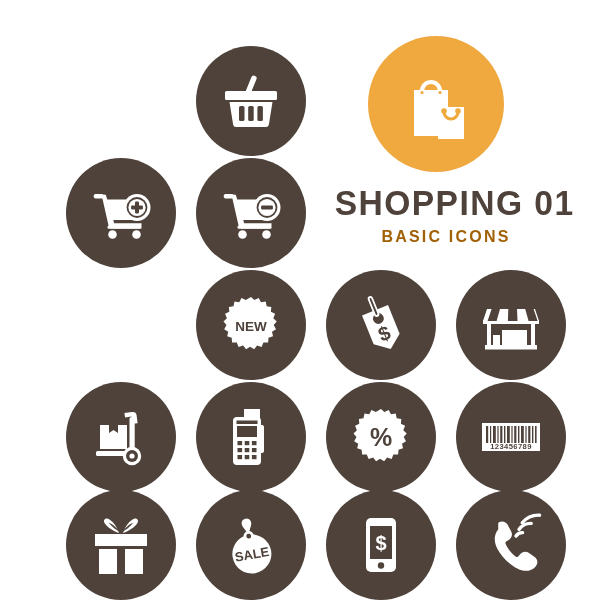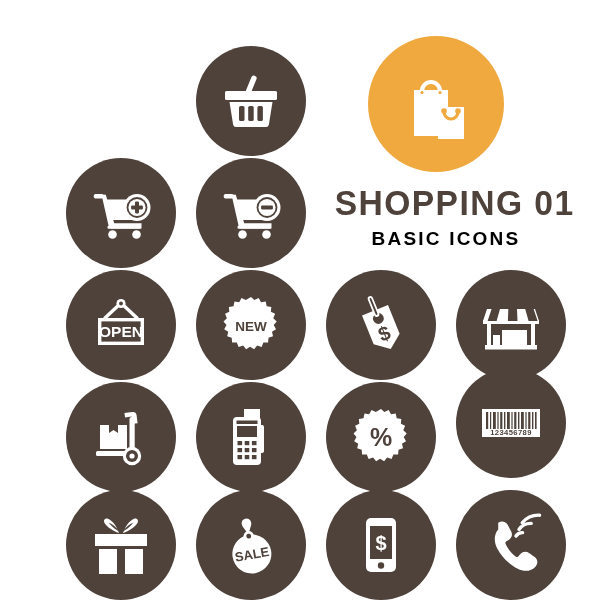--- a/index.html
+++ b/index.html
@@ -34,23 +34,23 @@
     letter-spacing:1.5px;
     color:#4e423b;
     line-height:1.0;
     margin:0;
     white-space:nowrap;
     transform:scaleX(0.96);
   }
   .title-sub{
     font-family:"Liberation Sans",sans-serif;
     font-weight:bold;
-    font-size:19px;
+    font-size:16px;
     letter-spacing:2.2px;
-    color:#000000;
+    color:#a16207;
     margin:8px 0 0 0;
     white-space:nowrap;
   }
 
   
   .svgtext{font-family:"Liberation Sans",sans-serif;font-weight:bold;}
 </style>
 </head>
 <body>
 
@@ -130,34 +130,20 @@
           <circle cx="51.5" cy="57.5" r="4.3"></circle>
           <circle cx="52" cy="30.5" r="13.5"></circle>
           <circle cx="52" cy="30.5" r="10.4" fill="#4e423b"></circle>
           <circle cx="52" cy="30.5" r="8.6"></circle>
           <rect x="46.1" y="28.5" width="11.8" height="4" rx="1.1" fill="#4e423b"></rect>
         </g>
       </svg>
     </div>
   </div>
 
-  <div class="cell" style="left:66px;top:270px;">
-    <div class="circle dark">
-      <svg class="glyph" viewBox="0 0 72 72">
-        <g>
-          <path d="M36 14 L20 29 M36 14 L52 29" stroke="#ffffff" stroke-width="3.4" fill="none" stroke-linecap="round"></path>
-          <circle cx="36" cy="14.5" r="4.6" fill="#ffffff"></circle>
-          <circle cx="36" cy="14.5" r="1.9" fill="#4e423b"></circle>
-          <rect x="13" y="29" width="46" height="27" fill="#ffffff"></rect>
-          <rect x="16.4" y="32.4" width="39.2" height="20.2" fill="#4e423b"></rect>
-          <text class="svgtext" x="36" y="48.3" text-anchor="middle" font-size="15.5" fill="#ffffff">OPEN</text>
-        </g>
-      </svg>
-    </div>
-  </div>
 
   <div class="cell" style="left:196px;top:270px;text-align:right;">
     <div class="circle dark">
       <svg class="glyph" viewBox="0 0 72 72">
         <g>
           <path id="starburst-a" fill="#ffffff" d="M36 8
             l3.4 3.0 l4.3 -1.9 l2.3 4.1 l4.7 -0.6 l1.0 4.6 l4.6 0.8 l-0.4 4.7 l4.2 2.1 l-1.8 4.4 l3.4 3.3 l-3.0 3.6 l2.3 4.1 l-4.0 2.5 l1.0 4.6 l-4.5 1.4 l-0.4 4.7 l-4.7 0.1 l-1.8 4.4 l-4.5 -1.3 l-3.0 3.6 l-4.0 -2.5 l-4.0 2.5 l-3.0 -3.6 l-4.5 1.3 l-1.8 -4.4 l-4.7 -0.1 l-0.4 -4.7 l-4.5 -1.4 l1.0 -4.6 l-4.0 -2.5 l2.3 -4.1 l-3.0 -3.6 l3.4 -3.3 l-1.8 -4.4 l4.2 -2.1 l-0.4 -4.7 l4.6 -0.8 l1.0 -4.6 l4.7 0.6 l2.3 -4.1 l4.3 1.9 Z"></path>
           <text class="svgtext" x="36" y="41.5" text-anchor="middle" font-size="13.5" fill="#4e423b">NEW</text>
         </g>
       </svg>
@@ -245,21 +231,21 @@
       <svg class="glyph" viewBox="0 0 72 72">
         <g>
           <path fill="#ffffff" d="M36 8
             l3.4 3.0 l4.3 -1.9 l2.3 4.1 l4.7 -0.6 l1.0 4.6 l4.6 0.8 l-0.4 4.7 l4.2 2.1 l-1.8 4.4 l3.4 3.3 l-3.0 3.6 l2.3 4.1 l-4.0 2.5 l1.0 4.6 l-4.5 1.4 l-0.4 4.7 l-4.7 0.1 l-1.8 4.4 l-4.5 -1.3 l-3.0 3.6 l-4.0 -2.5 l-4.0 2.5 l-3.0 -3.6 l-4.5 1.3 l-1.8 -4.4 l-4.7 -0.1 l-0.4 -4.7 l-4.5 -1.4 l1.0 -4.6 l-4.0 -2.5 l2.3 -4.1 l-3.0 -3.6 l3.4 -3.3 l-1.8 -4.4 l4.2 -2.1 l-0.4 -4.7 l4.6 -0.8 l1.0 -4.6 l4.7 0.6 l2.3 -4.1 l4.3 1.9 Z"></path>
           <text class="svgtext" x="36" y="45" text-anchor="middle" font-size="25" fill="#4e423b">%</text>
         </g>
       </svg>
     </div>
   </div>
 
-  <div class="cell" style="left:456px;top:368px;">
+  <div class="cell" style="left:456px;top:382px;">
     <div class="circle dark">
       <svg class="glyph" viewBox="0 0 72 72">
         <g>
           <rect x="7" y="22" width="58" height="28" fill="#ffffff"></rect>
           <g fill="#4e423b">
             <rect x="11" y="25" width="2.2" height="17"></rect>
             <rect x="15" y="25" width="1.2" height="17"></rect>
             <rect x="18" y="25" width="2.8" height="17"></rect>
             <rect x="22.4" y="25" width="1.2" height="17"></rect>
             <rect x="25.2" y="25" width="2.2" height="17"></rect>

